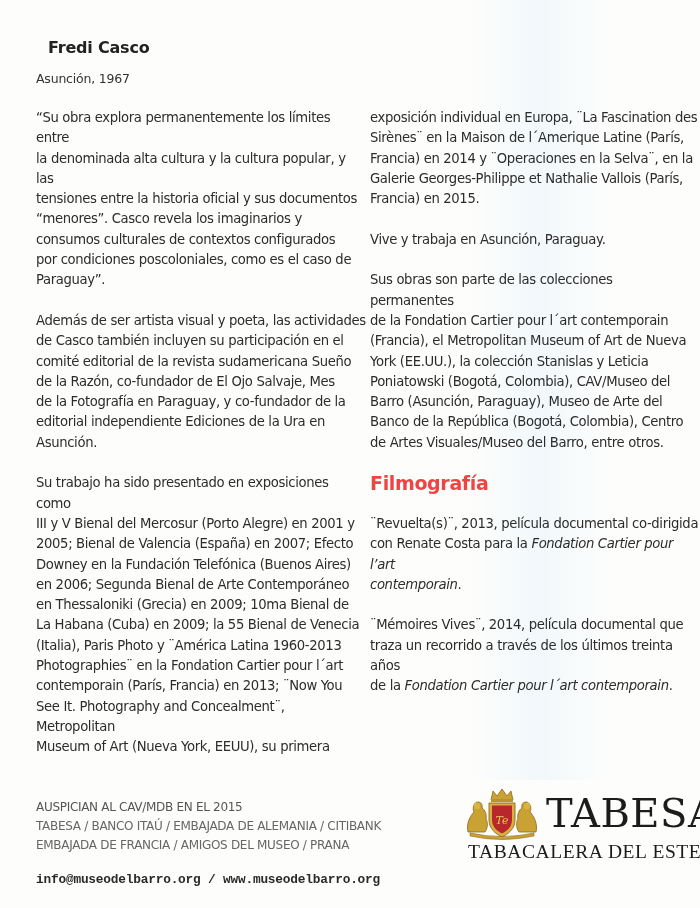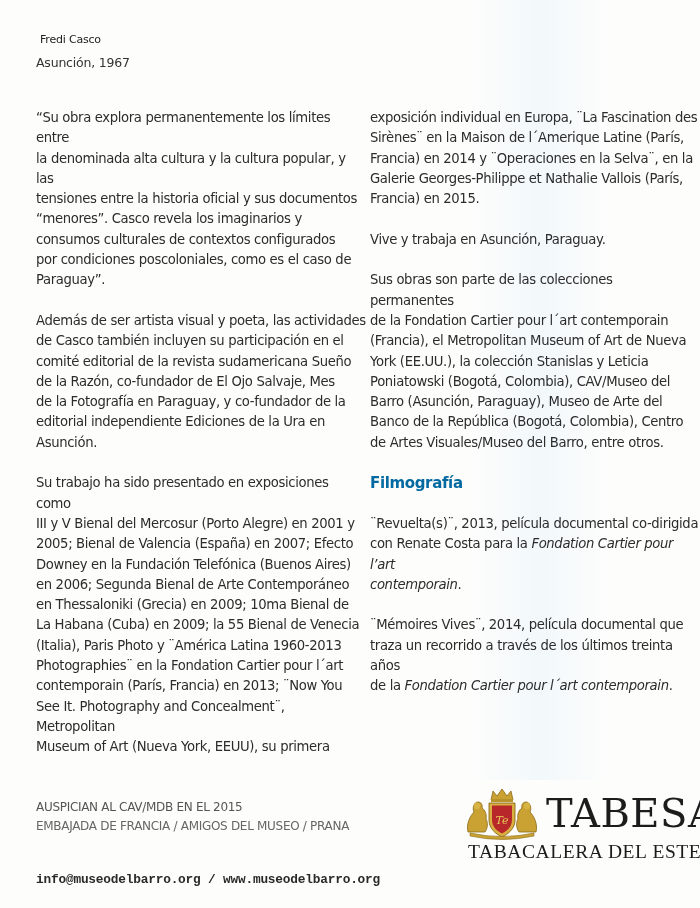--- a/index.html
+++ b/index.html
@@ -6,29 +6,29 @@
   body {
     width: 700px; height: 908px; background: #fdfdfc; position: relative; overflow: hidden;
     font-family: "DejaVu Sans", sans-serif; color: #2a2a2a;
   }
   .page-bg-tint {
     position: absolute; left: 470px; top: 0; width: 140px; height: 780px;
     background: linear-gradient(90deg, rgba(230,243,248,0) 0%, rgba(228,242,249,0.45) 50%, rgba(230,243,248,0) 100%);
     pointer-events: none;
   }
   .header { position: absolute; left: 36px; top: 26px; }
-  .artist-name { font-size: 11px; font-weight: normal; color: #222; letter-spacing: -0.2px; margin: 4px; line-height: 20px; }
+  .artist-name { font-size: 16px; font-weight: bold; color: #222; letter-spacing: -0.2px; margin: 12px; line-height: 20px; }
   .artist-origin { font-size: 12.5px; font-weight: normal; color: #333; margin: 0; line-height: 18px; letter-spacing: -0.2px; }
 
   .col { position: absolute; font-size: 13.2px; line-height: 20.3px; letter-spacing: -0.35px; color: #2c2c2c; margin-top: 36px; }
   .col-left { left: 36px; top: 72px; width: 330px; }
   .col-right { left: 370px; top: 72px; width: 330px; }
   .col p { margin: 0 0 20.3px 0; white-space: pre-line; }
   .col p.nogap { margin-bottom: 0; }
-  .section-heading { font-weight: bold; font-size: 15px; margin: 0 0 20.3px 0; color: #0369a1; }
+  .section-heading { font-weight: bold; font-size: 19px; margin: 0 0 20.3px 0; color: #ef4444; }
   .film { margin: 0 0 20.3px 0; }
   .film em { font-style: italic; }
 
   .sponsors { position: absolute; left: 36px; top: 798px; font-size: 12px; line-height: 19px; color: #666; letter-spacing: -0.3px; }
   .sponsors .title { color: #555; font-weight: normal; }
   .contact { position: absolute; left: 36px; top: 872px; font-size: 12.8px; font-weight: bold; color: #2a2a2a; letter-spacing: -0.2px; font-family: Liberation Mono, monospace; }
 
   .logo { position: absolute; left: 462px; top: 785px; width: 240px; height: 80px; }
   .logo-crest { position: absolute; left: 2px; top: 3px; width: 76px; height: 52px; }
   .logo-word { position: absolute; left: 84px; top: 0; font-family: "DejaVu Serif", serif; font-size: 40px; line-height: 56px; color: #1c1c1c; letter-spacing: 0.5px; }
@@ -92,20 +92,21 @@
   <p class="film"><span style="white-space: pre-line;">¨Revuelta(s)¨, 2013, película documental co-dirigida
 con Renate Costa para la </span><em style="white-space: pre-line;">Fondation Cartier pour l’art
 contemporain</em><span style="white-space: pre-line;">.</span></p>
   <p class="film nogap"><span style="white-space: pre-line;">¨Mémoires Vives¨, 2014, película documental que
 traza un recorrido a través de los últimos treinta años
 de la </span><em style="white-space: pre-line;">Fondation Cartier pour l´art contemporain</em><span style="white-space: pre-line;">.</span></p>
 </div>
 
 <div class="sponsors">
   <div class="title">AUSPICIAN AL CAV/MDB EN EL 2015</div>
+  <div>TABESA / BANCO ITAÚ / EMBAJADA DE ALEMANIA / CITIBANK</div>
   <div>EMBAJADA DE FRANCIA / AMIGOS DEL MUSEO / PRANA</div>
 </div>
 
 <div class="contact">info@museodelbarro.org / www.museodelbarro.org</div>
 
 <div class="logo">
   <svg class="logo-crest" viewBox="0 0 76 52">
 
     <path d="M4 44 C2 36 6 28 10 24 C8 20 10 14 14 14 C17 14 19 17 18 20 C21 22 23 26 22 31 C24 34 24 40 21 44 Z" fill="#c9a233" stroke="#8a6a1a" stroke-width="0.8"></path>
     <circle cx="13" cy="18" r="3.2" fill="#d8b444"></circle>

